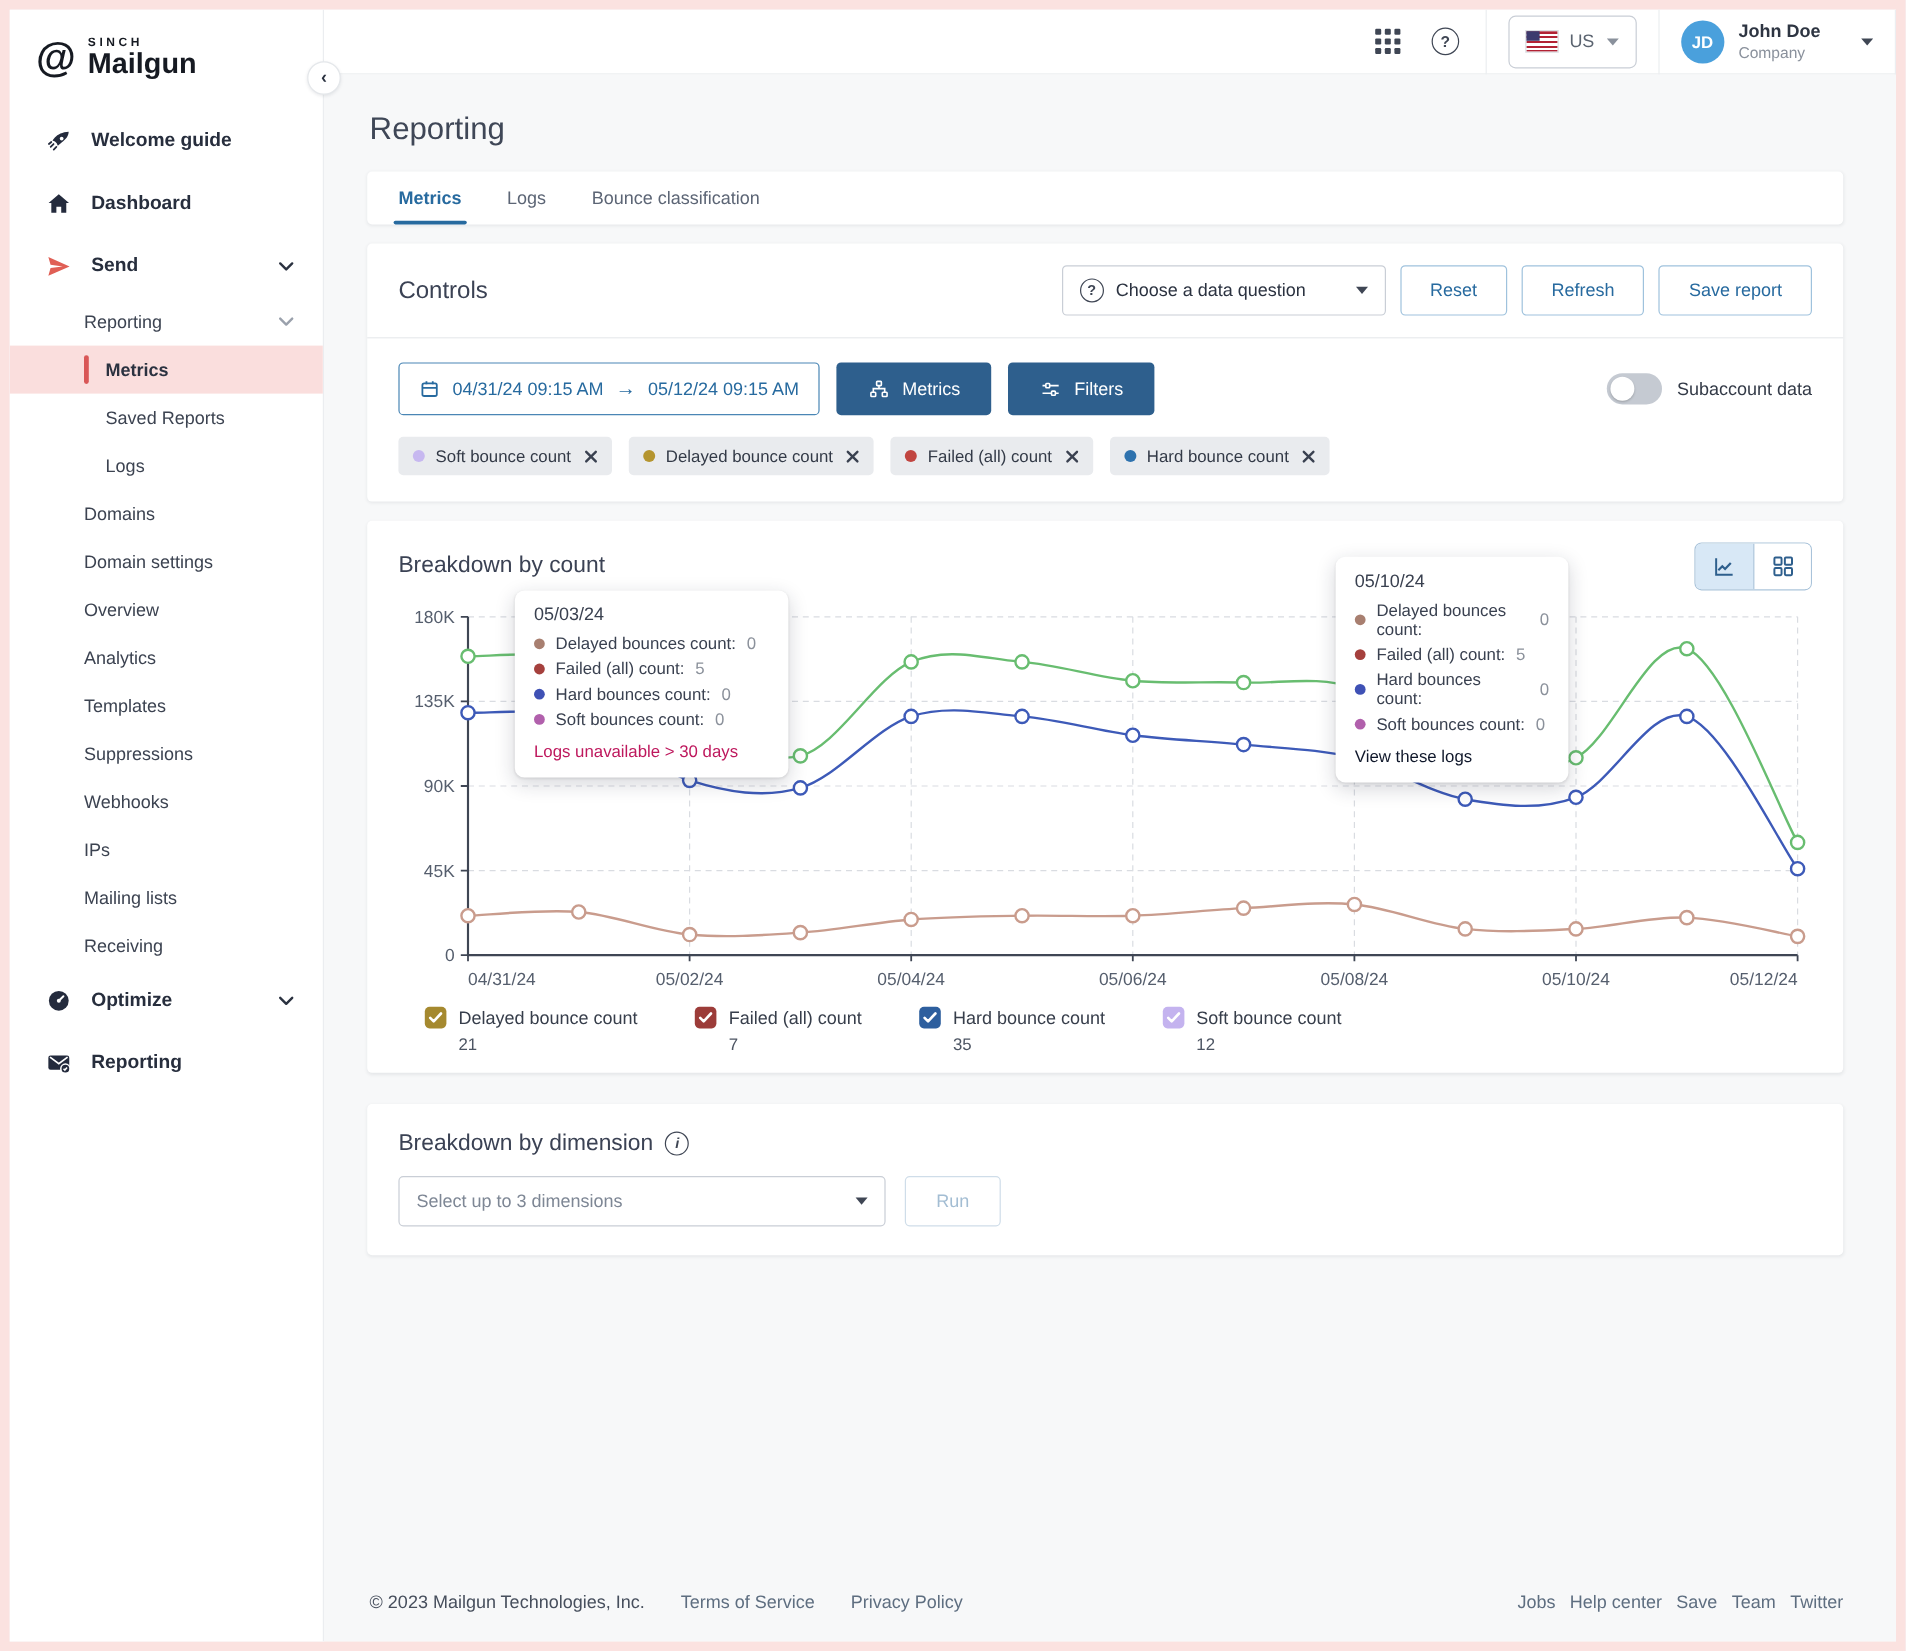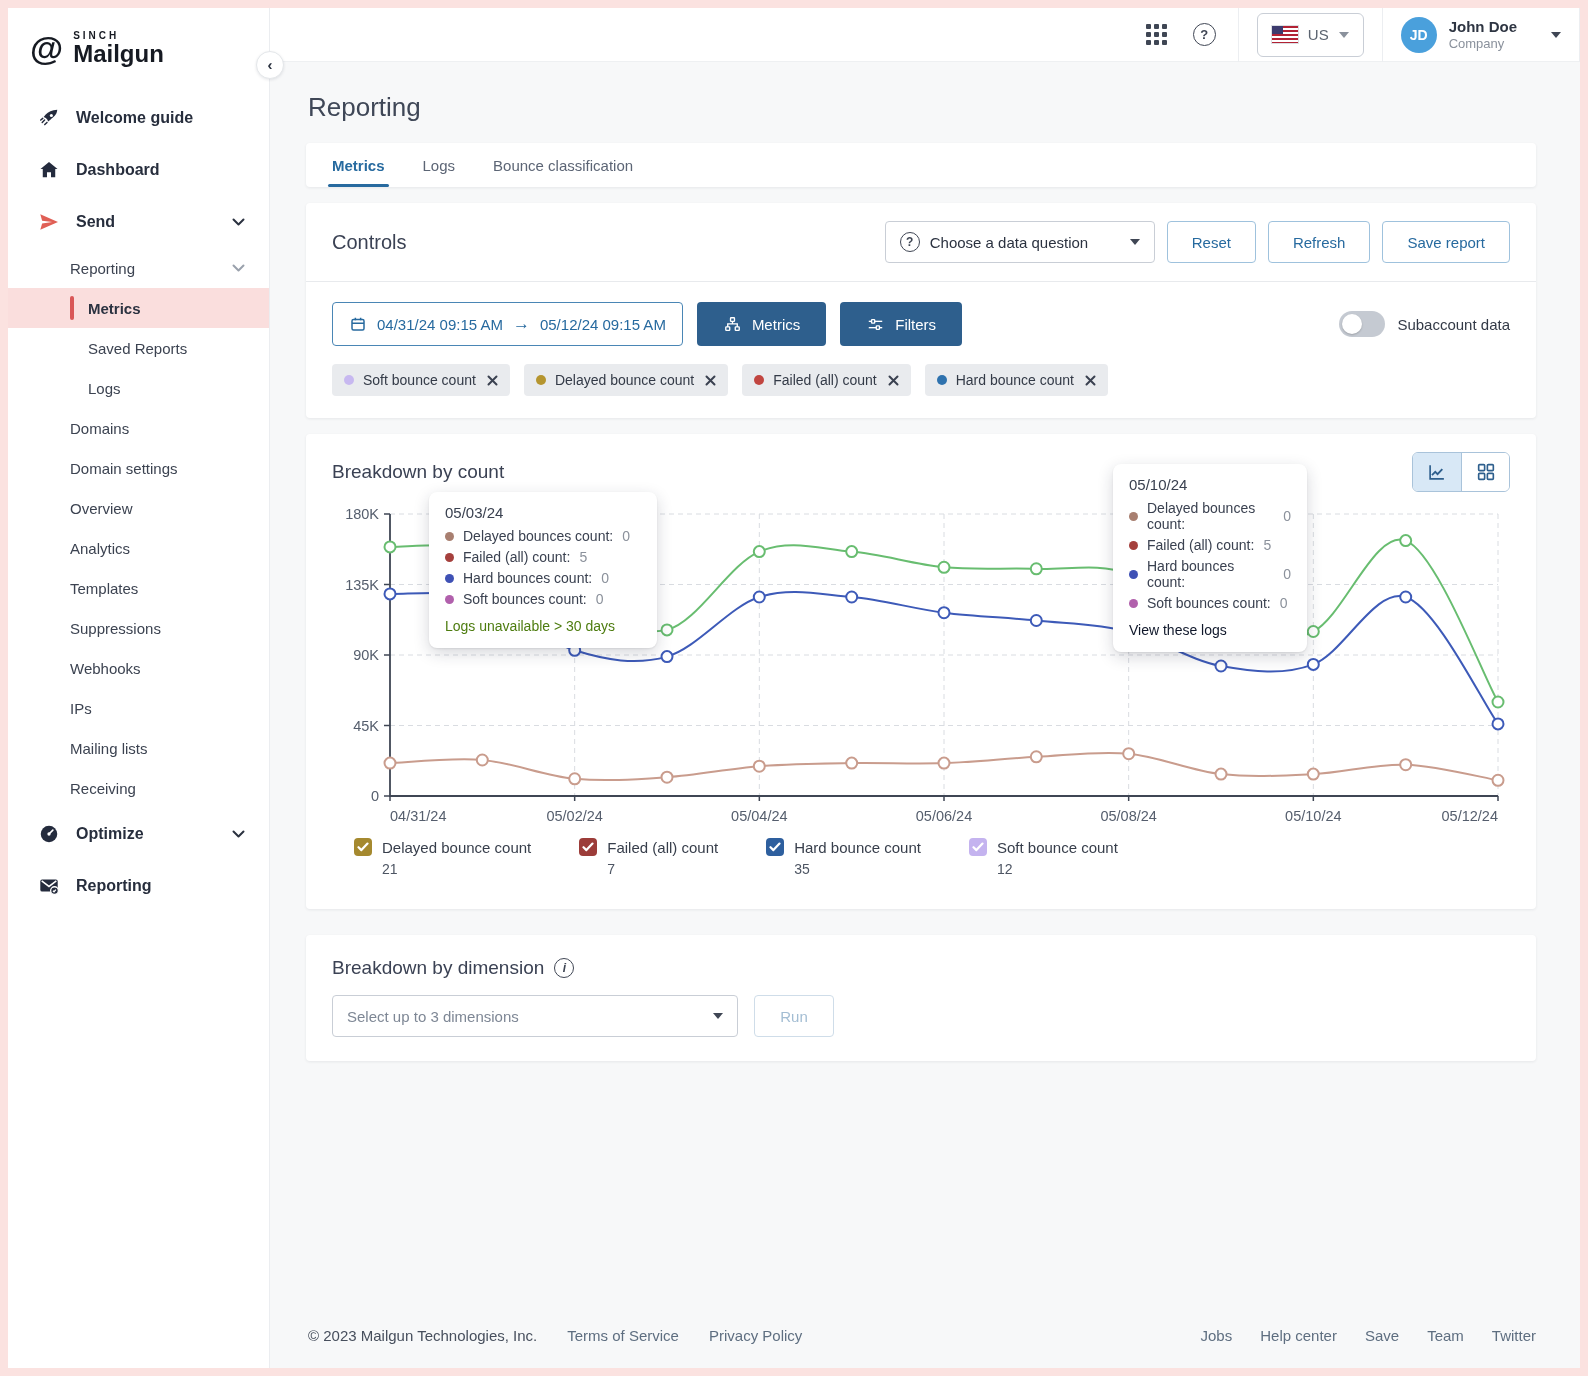--- a/index.html
+++ b/index.html
@@ -76,21 +76,21 @@
   .toggle-wrap { margin-left:auto; display:flex; align-items:center; gap:12px;justify-content:flex-end; }
   .toggle { position:relative; width:46px; height:26px; border-radius:13px; background:#c5cad2; cursor:pointer; flex:none; }
   .toggle::after { content:""; position:absolute; left:3px; top:3px; width:20px; height:20px; border-radius:50%; background:#fff; box-shadow:0 1px 2px rgba(0,0,0,.2); }
   .toggle-label { font-size:15px; color:#333a47; }
   .chips { display:flex; gap:14px; margin-top:18px; }
   .chip { display:flex; align-items:center; gap:9px; height:32px; padding:0 12px; background:#e9ebee; border-radius:4px; font-size:14px; color:#333a47; cursor:pointer; }
   .dot { width:10px; height:10px; border-radius:50%; flex:none; }
   .chip-x { display:flex; margin-left:2px; cursor:pointer; }
 
   
-  .chart-card { margin-top:16px; padding:18px 26px 30px; position:relative; }
+  .chart-card { margin-top:16px; padding:18px 26px 14px; position:relative; }
   .chart-head { display:flex; align-items:center; justify-content:space-between; }
   .view-toggle { display:flex; border:1px solid #a9c3da; border-radius:6px; overflow:hidden; }
   .vt-btn { width:48px; height:38px; background:#fff; border:none; display:flex; align-items:center; justify-content:center; cursor:pointer; }
   .vt-btn.active { background:#d8e8f6; }
   .vt-btn + .vt-btn { border-left:1px solid #a9c3da; }
   .chart-wrap { margin-top:10px; }
   .legend { display:flex; gap:48px; margin:0 0 2px 22px; }
   .legend-item { display:flex; flex-direction:column; cursor:pointer; }
   .legend-row { display:flex; align-items:center; gap:10px; }
   .legend-box { width:18px; height:18px; border-radius:4px; display:flex; align-items:center; justify-content:center; }
@@ -98,38 +98,38 @@
   .legend-value { margin:5px 0 0 28px; font-size:14px; color:#4d5563; }
 
   .ctooltip { position:absolute; background:#fff; border-radius:8px; box-shadow:0 1px 2px rgba(0,0,0,.08),0 5px 16px rgba(25,35,55,.18); padding:12px 16px 14px; z-index:5; }
   .ctooltip.t0 { left:123px; top:58px; width:228px; }
   .ctooltip.t1 { left:807px; top:30px; width:194px; }
   .tt-date { font-size:15px; color:#3a4150; margin-bottom:7px; }
   .tt-row { display:flex; align-items:center; gap:9px; font-size:14px; color:#3a4150; margin:5px 0; }
   .tt-row .dot { width:9px; height:9px; }
   .tt-val { color:#8b919b; }
   .tt-foot { margin-top:11px; font-size:14px; }
-  .tt-foot.muted { color:#4d7c0f; }
+  .tt-foot.muted { color:#be185d; }
   .tt-foot.link { color:#0f172a; cursor:pointer; }
 
   
   .dim-card { margin-top:26px; padding:22px 26px 24px; }
   .dim-head { display:flex; align-items:center; gap:10px; }
   .info-circ { width:20px; height:20px; border:1.5px solid #3f4654; border-radius:50%; display:flex; align-items:center; justify-content:center; font-size:12px; font-style:italic; font-weight:bold; color:#3f4654; cursor:pointer; }
   .dim-row { display:flex; gap:16px; margin-top:16px; }
   .dim-select { display:flex; align-items:center; width:406px; height:42px; border:1px solid #c9ced6; border-radius:4px; background:#fff; padding:0 14px; font-size:15px; color:#7e8795; cursor:pointer; font-family:inherit; }
   .dim-select .caret { margin-left:auto; }
   .run-btn { width:80px; height:42px; border:1px solid #cfdde9; border-radius:4px; background:#fff; color:#a3bdd3; font-size:15px; font-family:inherit; }
 
   
   .footer { margin-top:auto; display:flex; align-items:center; justify-content:space-between; padding:10px 0 12px 2px; font-size:15px; }
   .footer-left { display:flex; align-items:center; gap:30px; }
   .copyright { color:#474f5d; }
   .f-link { color:#5e6e80; cursor:pointer; }
-  .footer-right { display:flex; align-items:center; gap:28px; }
+  .footer-right { display:flex; align-items:center; gap:12px; }
 
   svg.chart-svg text { font-family:"Liberation Sans","DejaVu Sans",sans-serif; }
 </style>
 </head>
 <body>
 
 <div class="app">
 
   <aside class="sidebar">
     <div class="logo">

